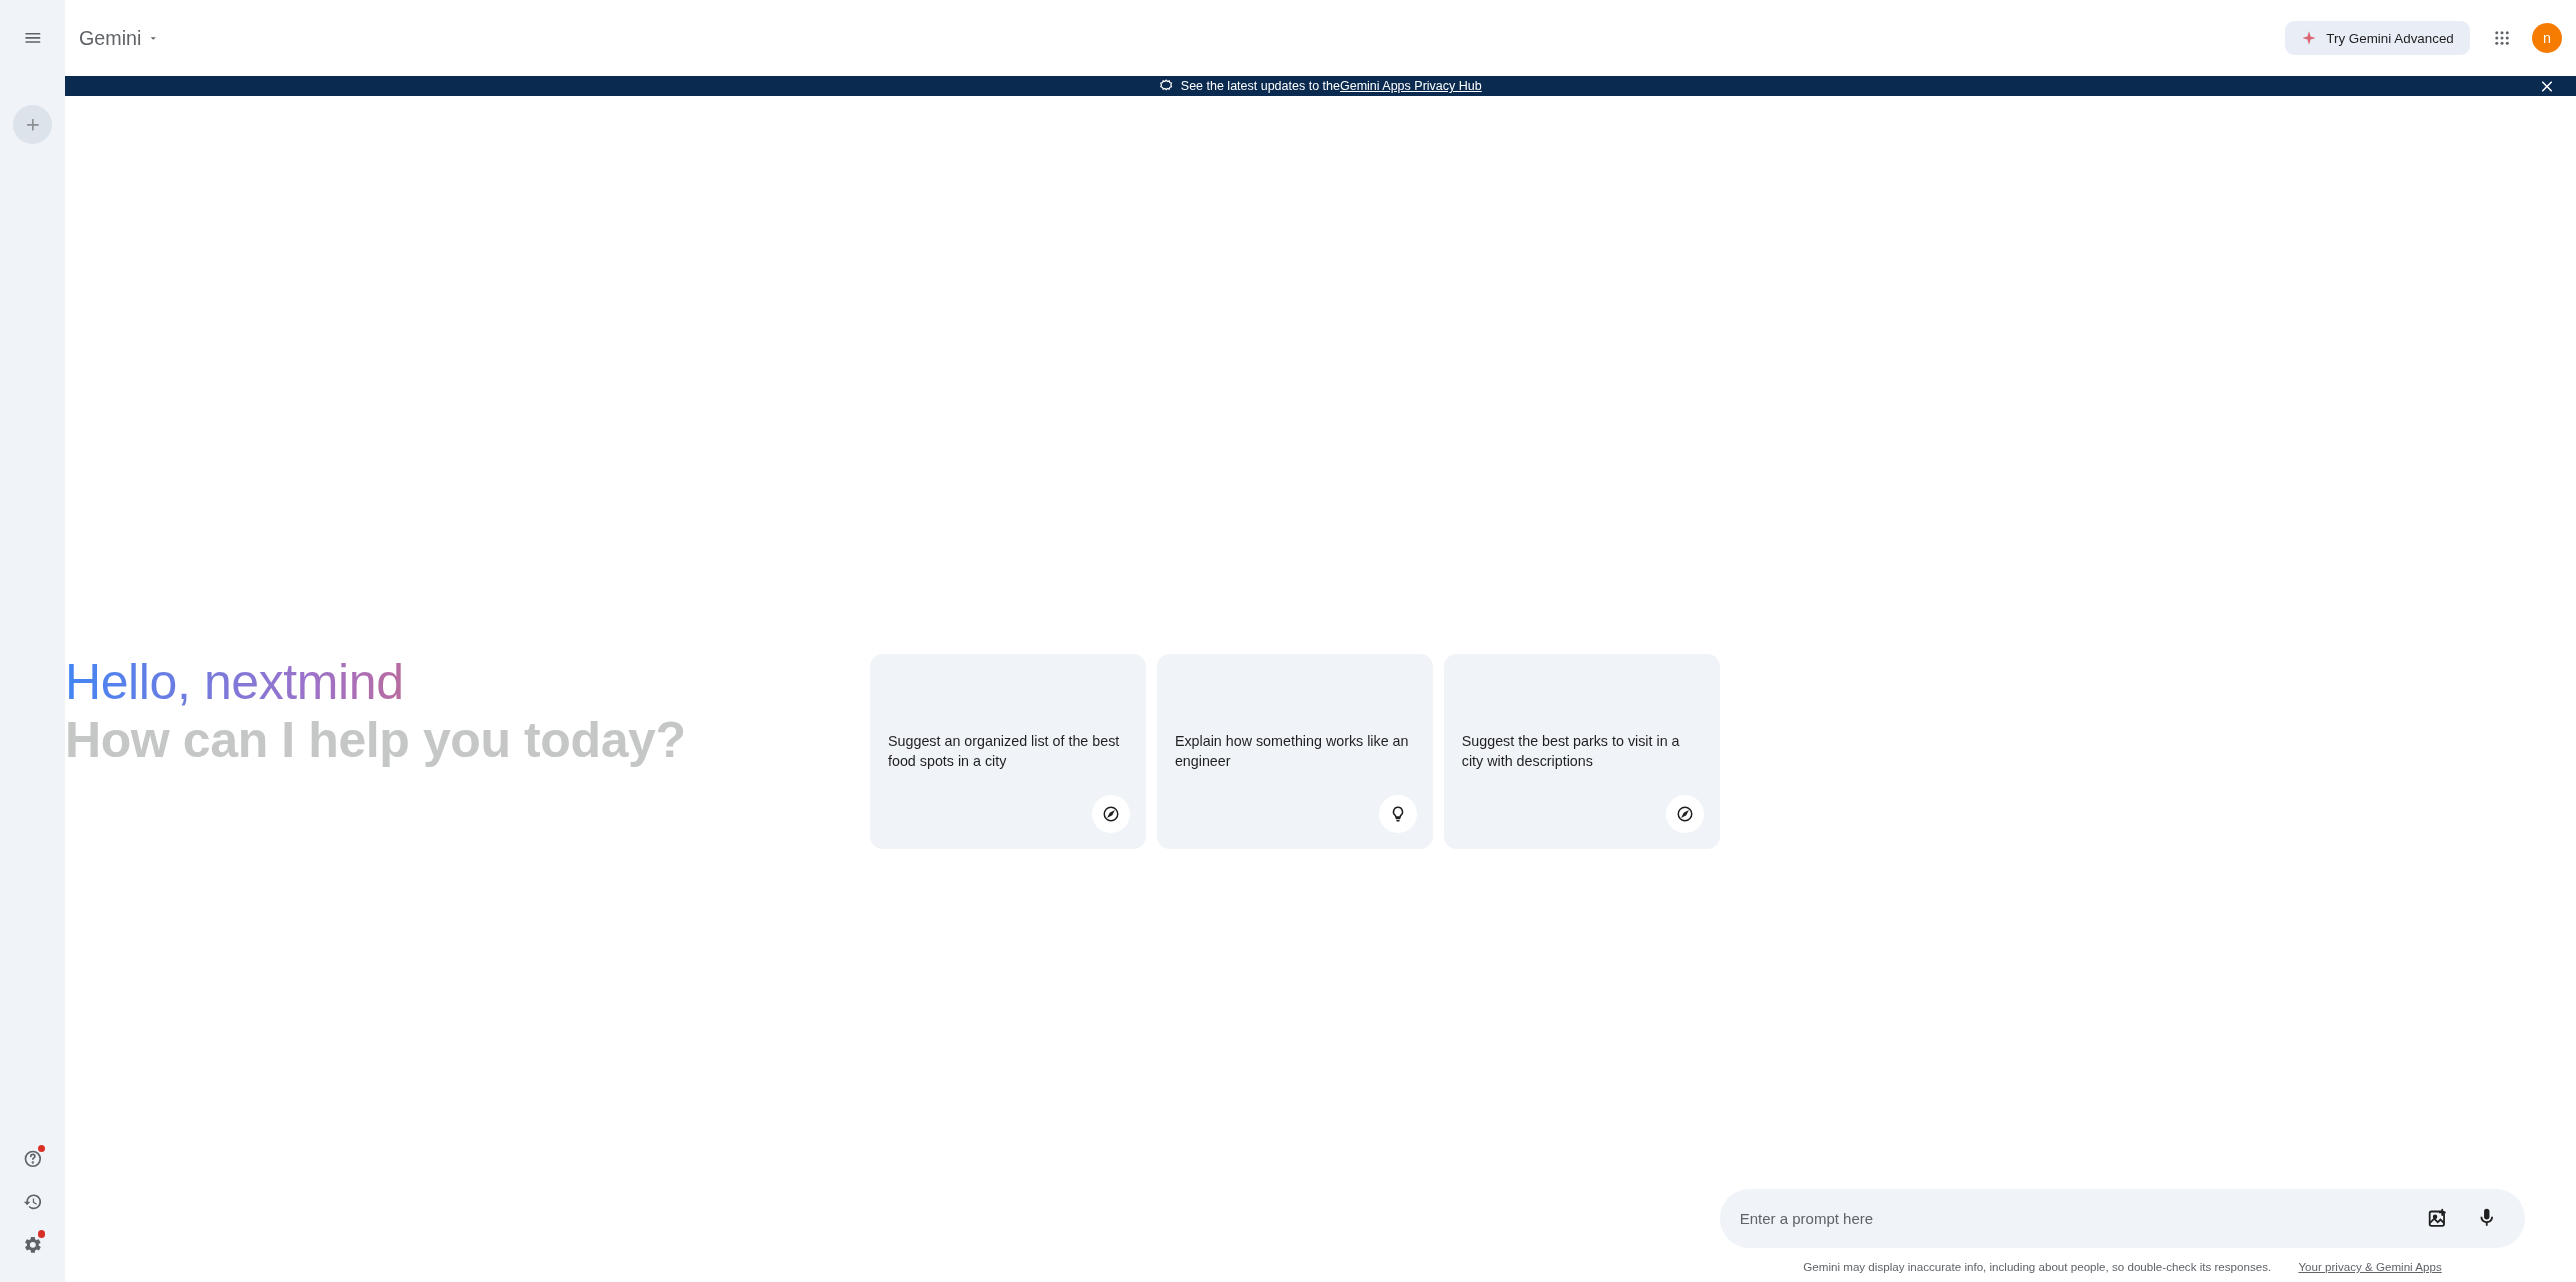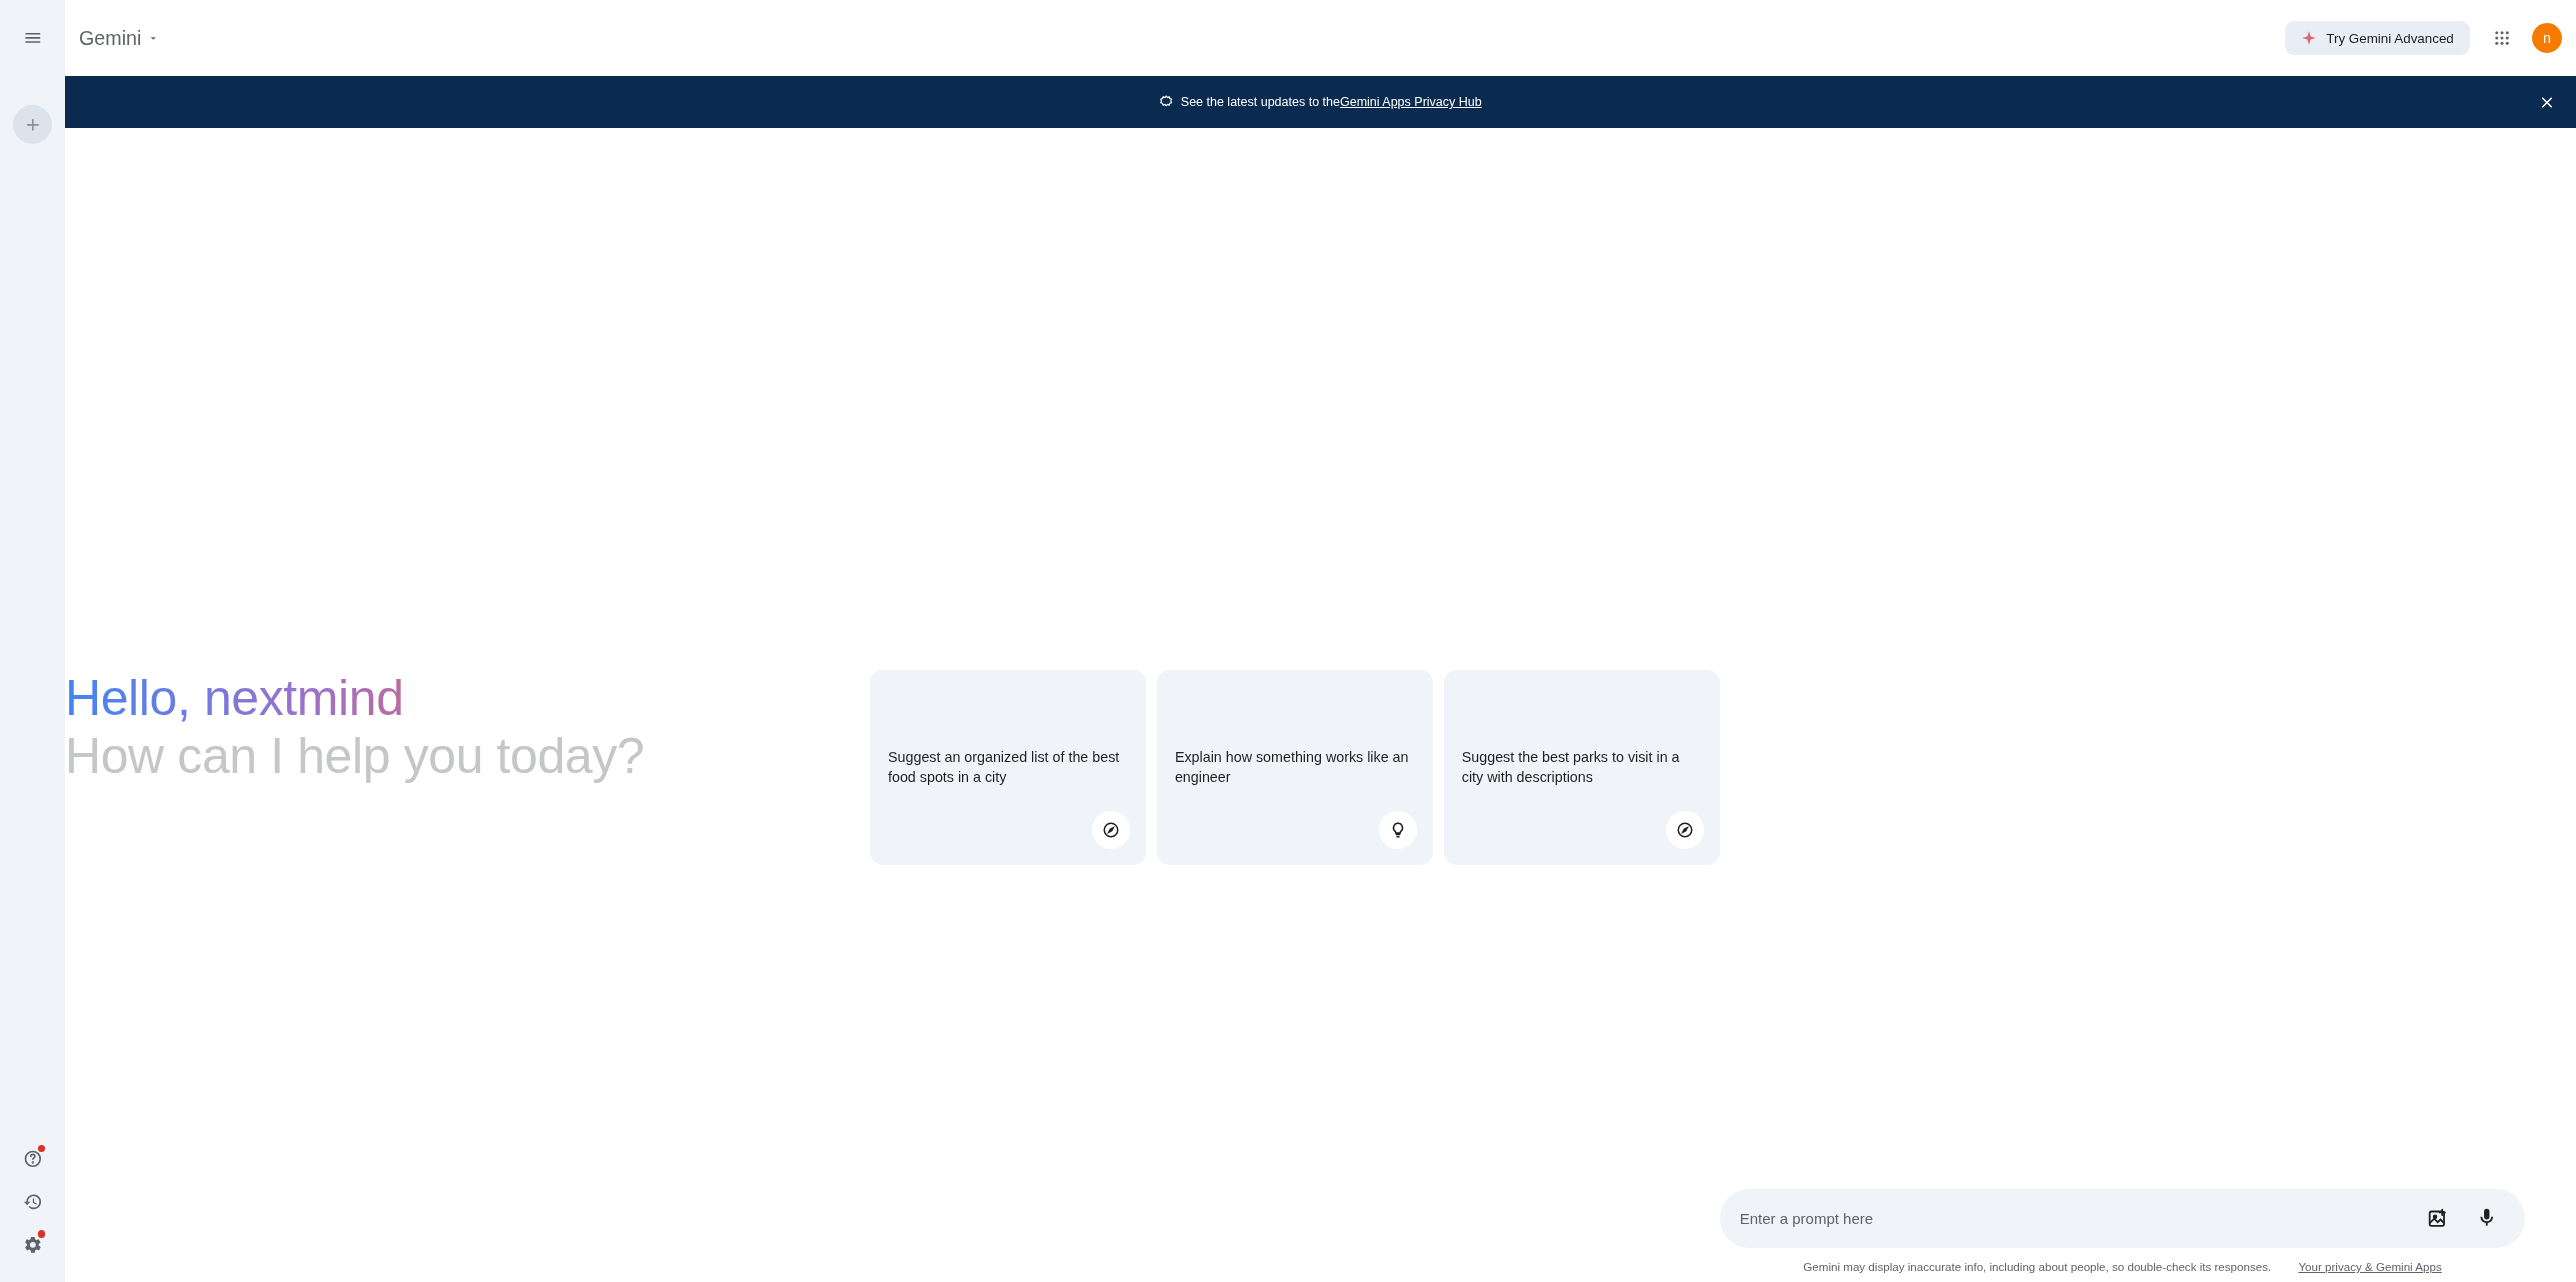--- a/index.html
+++ b/index.html
@@ -16,28 +16,28 @@
 
 .main { flex: 1; display: flex; flex-direction: column; background: #fff; }
 .header { height: 76px; display: flex; align-items: center; padding: 0 14px; }
 .app-title-wrap { display: flex; align-items: center; gap: 5.4px; cursor: pointer; }
 .app-title { font-size: 19.7px; font-weight: 400; color: #5f6368; }
 .header-spacer { flex: 1; }
 .try-advanced-btn { background: #e9eef6; border: none; border-radius: 9px; padding: 9px 16px; font-size: 13.4px; color: #1f1f1f; display: flex; align-items: center; gap: 9px; cursor: pointer; font-weight: 500; }
 .apps-btn { width: 39px; height: 39px; border: none; background: transparent; border-radius: 50%; display: flex; align-items: center; justify-content: center; cursor: pointer; margin-left: 12.5px; }
 .avatar { width: 30px; height: 30px; border-radius: 50%; background: #f57c00; color: #fff; display: flex; align-items: center; justify-content: center; font-size: 14.3px; margin-left: 10.7px; cursor: pointer; }
 
-.banner { background: #0b2a50; color: #fff; height: 52px; display: flex; align-items: center; justify-content: center; position: relative; font-size: 12.5px; }
+.banner { background: #0b2a50; color: #fff; height: 20px; display: flex; align-items: center; justify-content: center; position: relative; font-size: 12.5px; }
 .banner-link { color: #fff; text-decoration: underline; }
 .banner-close { position: absolute; right: 14.3px; top: 50%; transform: translateY(-50%); background: transparent; border: none; color: #fff; cursor: pointer; width: 29px; height: 29px; display: flex; align-items: center; justify-content: center; }
 
 .content { flex: 1; display: flex; align-items: center; overflow-y: auto; padding-top: 43px; }
 .greeting-wrap { width: 805px; max-width: 90%; }
 .greeting { font-size: 50px; font-weight: 500; background: linear-gradient(90deg, #4285f4 0%, #9b72cb 30%, #d96570 55%); -webkit-background-clip: text; background-clip: text; color: transparent; letter-spacing: -0.4px; }
-.subgreeting { font-size: 50px; font-weight: 400; color: #c4c7c5; letter-spacing: -0.4px; }
+.subgreeting { font-size: 50px; font-weight: 700; color: #c4c7c5; letter-spacing: -0.4px; }
 
 .cards { display: flex; gap: 10.7px; margin-top: 81px; width: 850px; max-width: 90%; }
 .card { flex: 1; background: #f0f4f9; border-radius: 12.5px; padding: 18px; height: 195px; position: relative; cursor: pointer; text-align: left; border: none; font-family: inherit; }
 .card-text { font-size: 14.3px; color: #1f1f1f; line-height: 1.4; }
 .card-icon-wrap { position: absolute; bottom: 16px; right: 16px; width: 38px; height: 38px; background: #fff; border-radius: 50%; display: flex; align-items: center; justify-content: center; }
 
 .bottom-area { width: 805px; max-width: 90%; margin-top: auto; padding-bottom: 9px; }
 .input-bar { background: #f0f4f9; border-radius: 29px; height: 59px; display: flex; align-items: center; padding: 0 19.7px; gap: 10.7px; }
 .prompt-input { flex: 1; border: none; background: transparent; font-size: 15px; color: #1f1f1f; outline: none; font-family: inherit; }
 .prompt-input::placeholder { color: #5f6368; }

